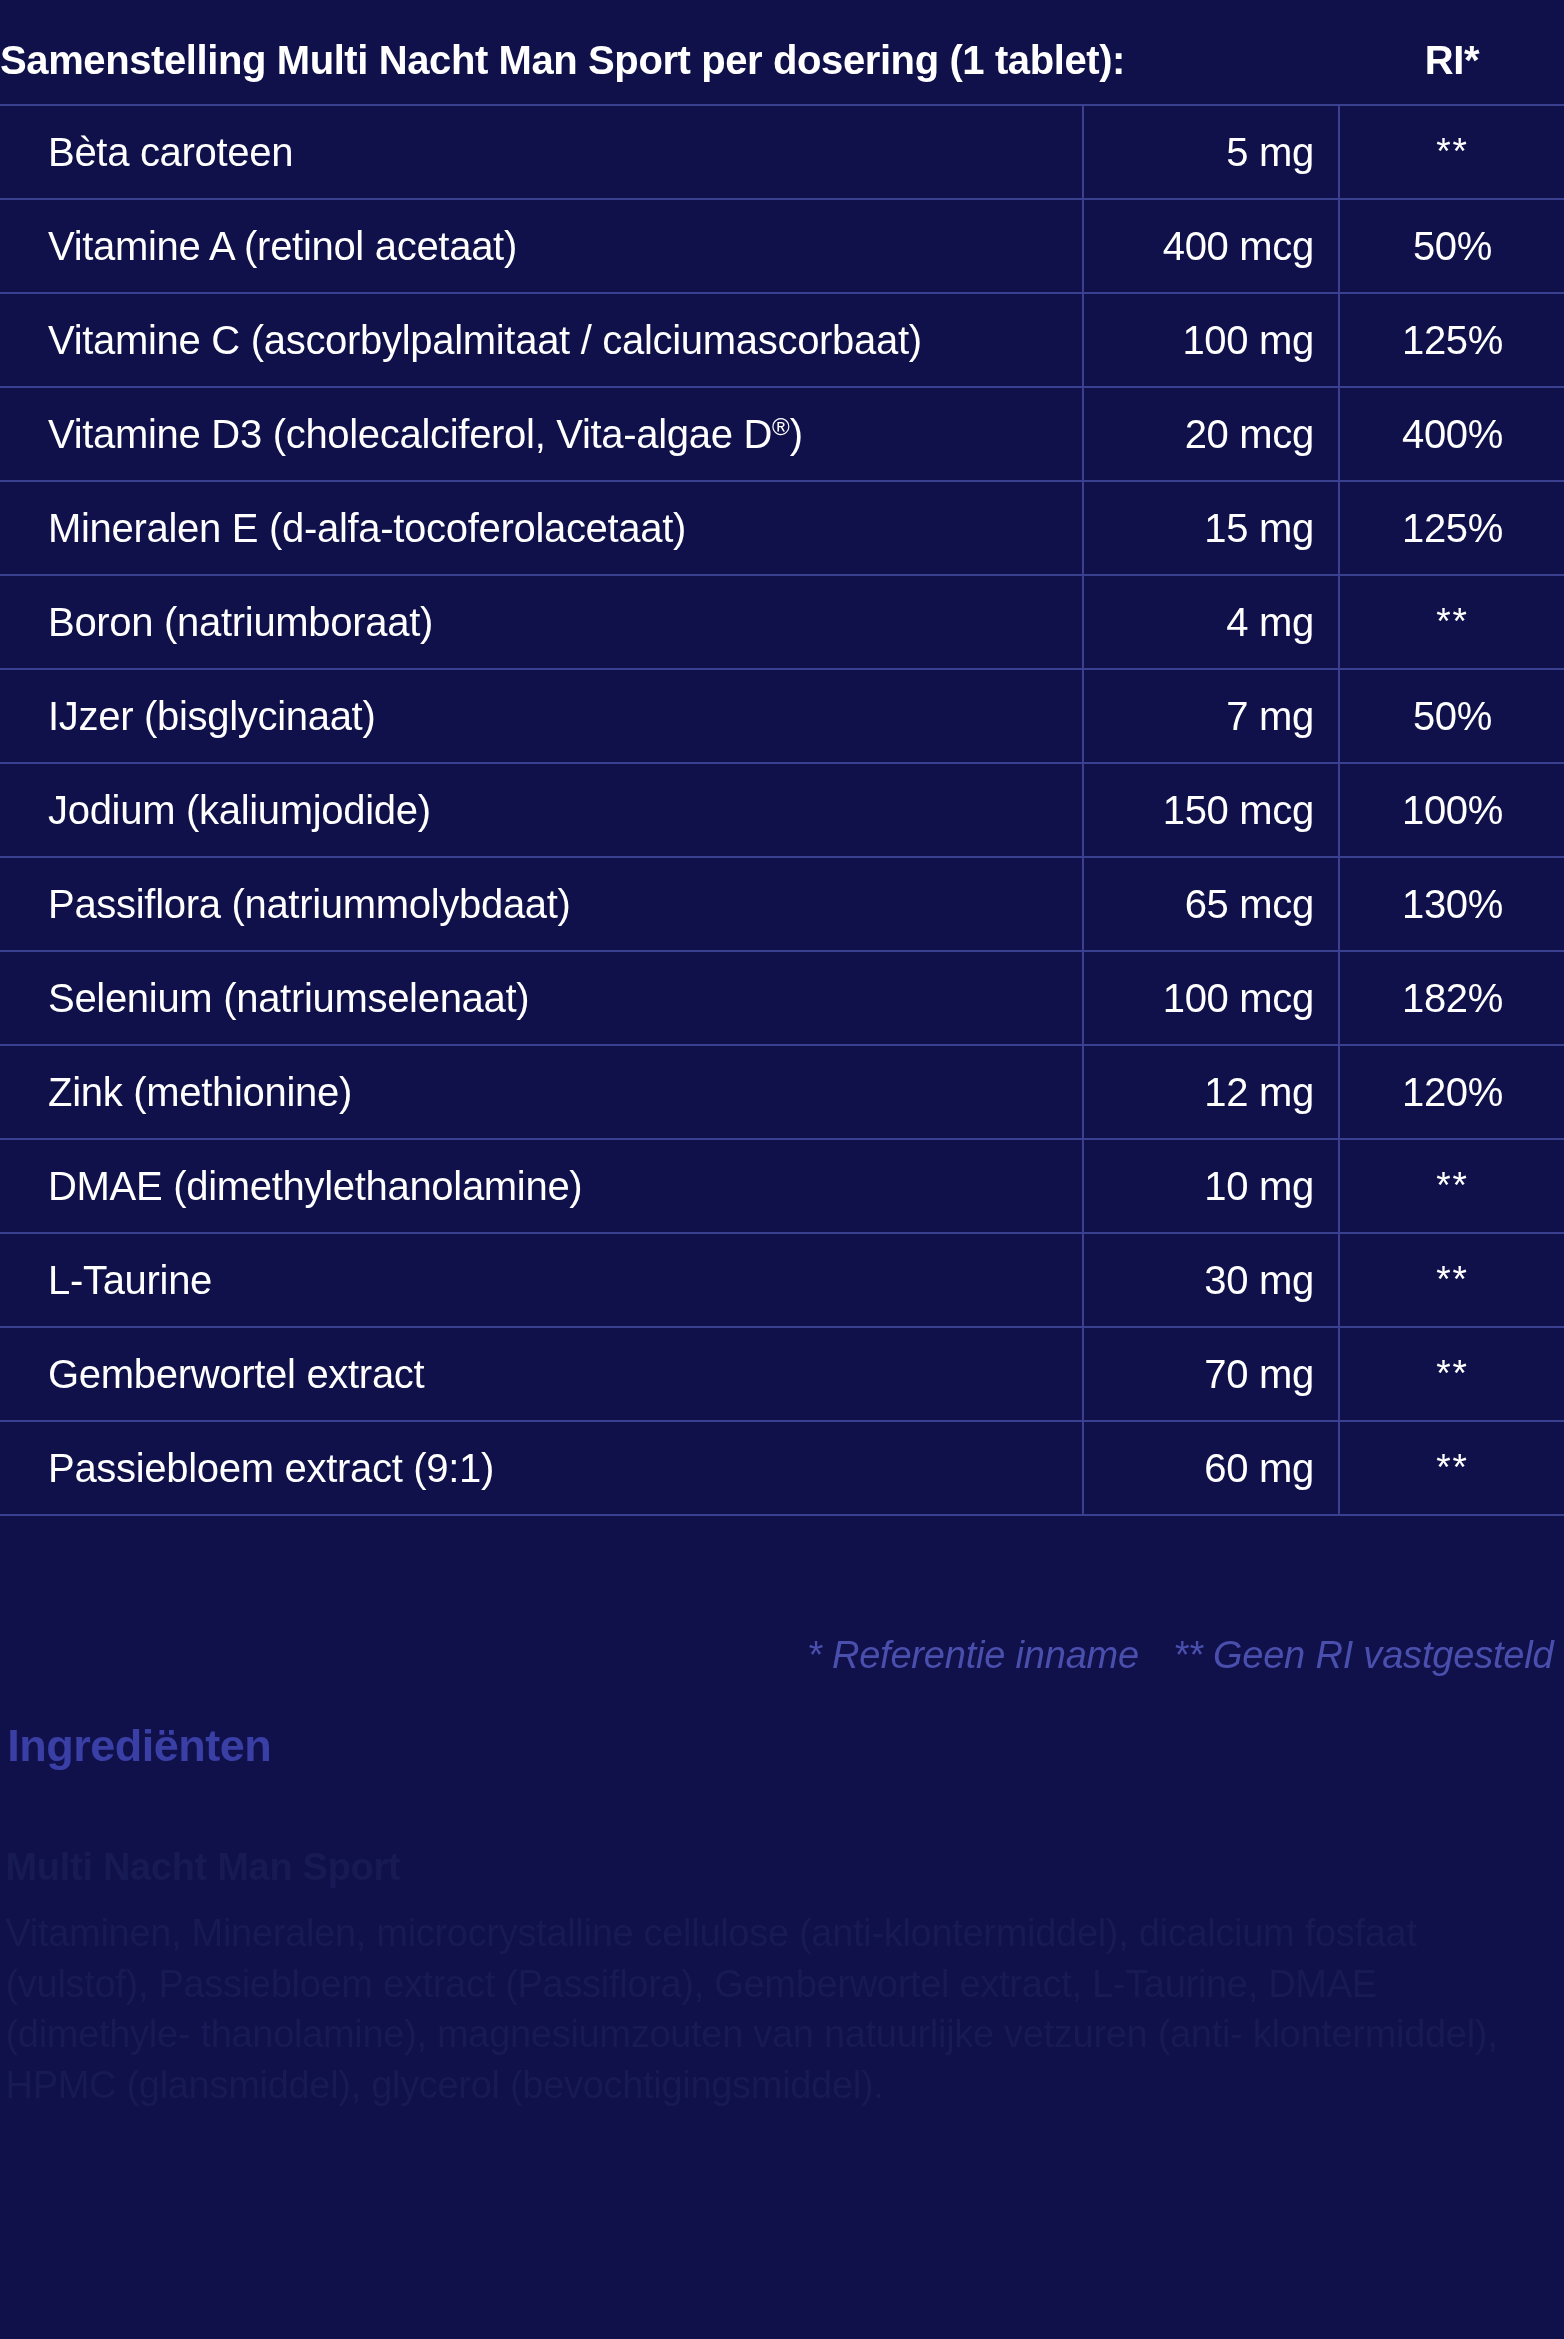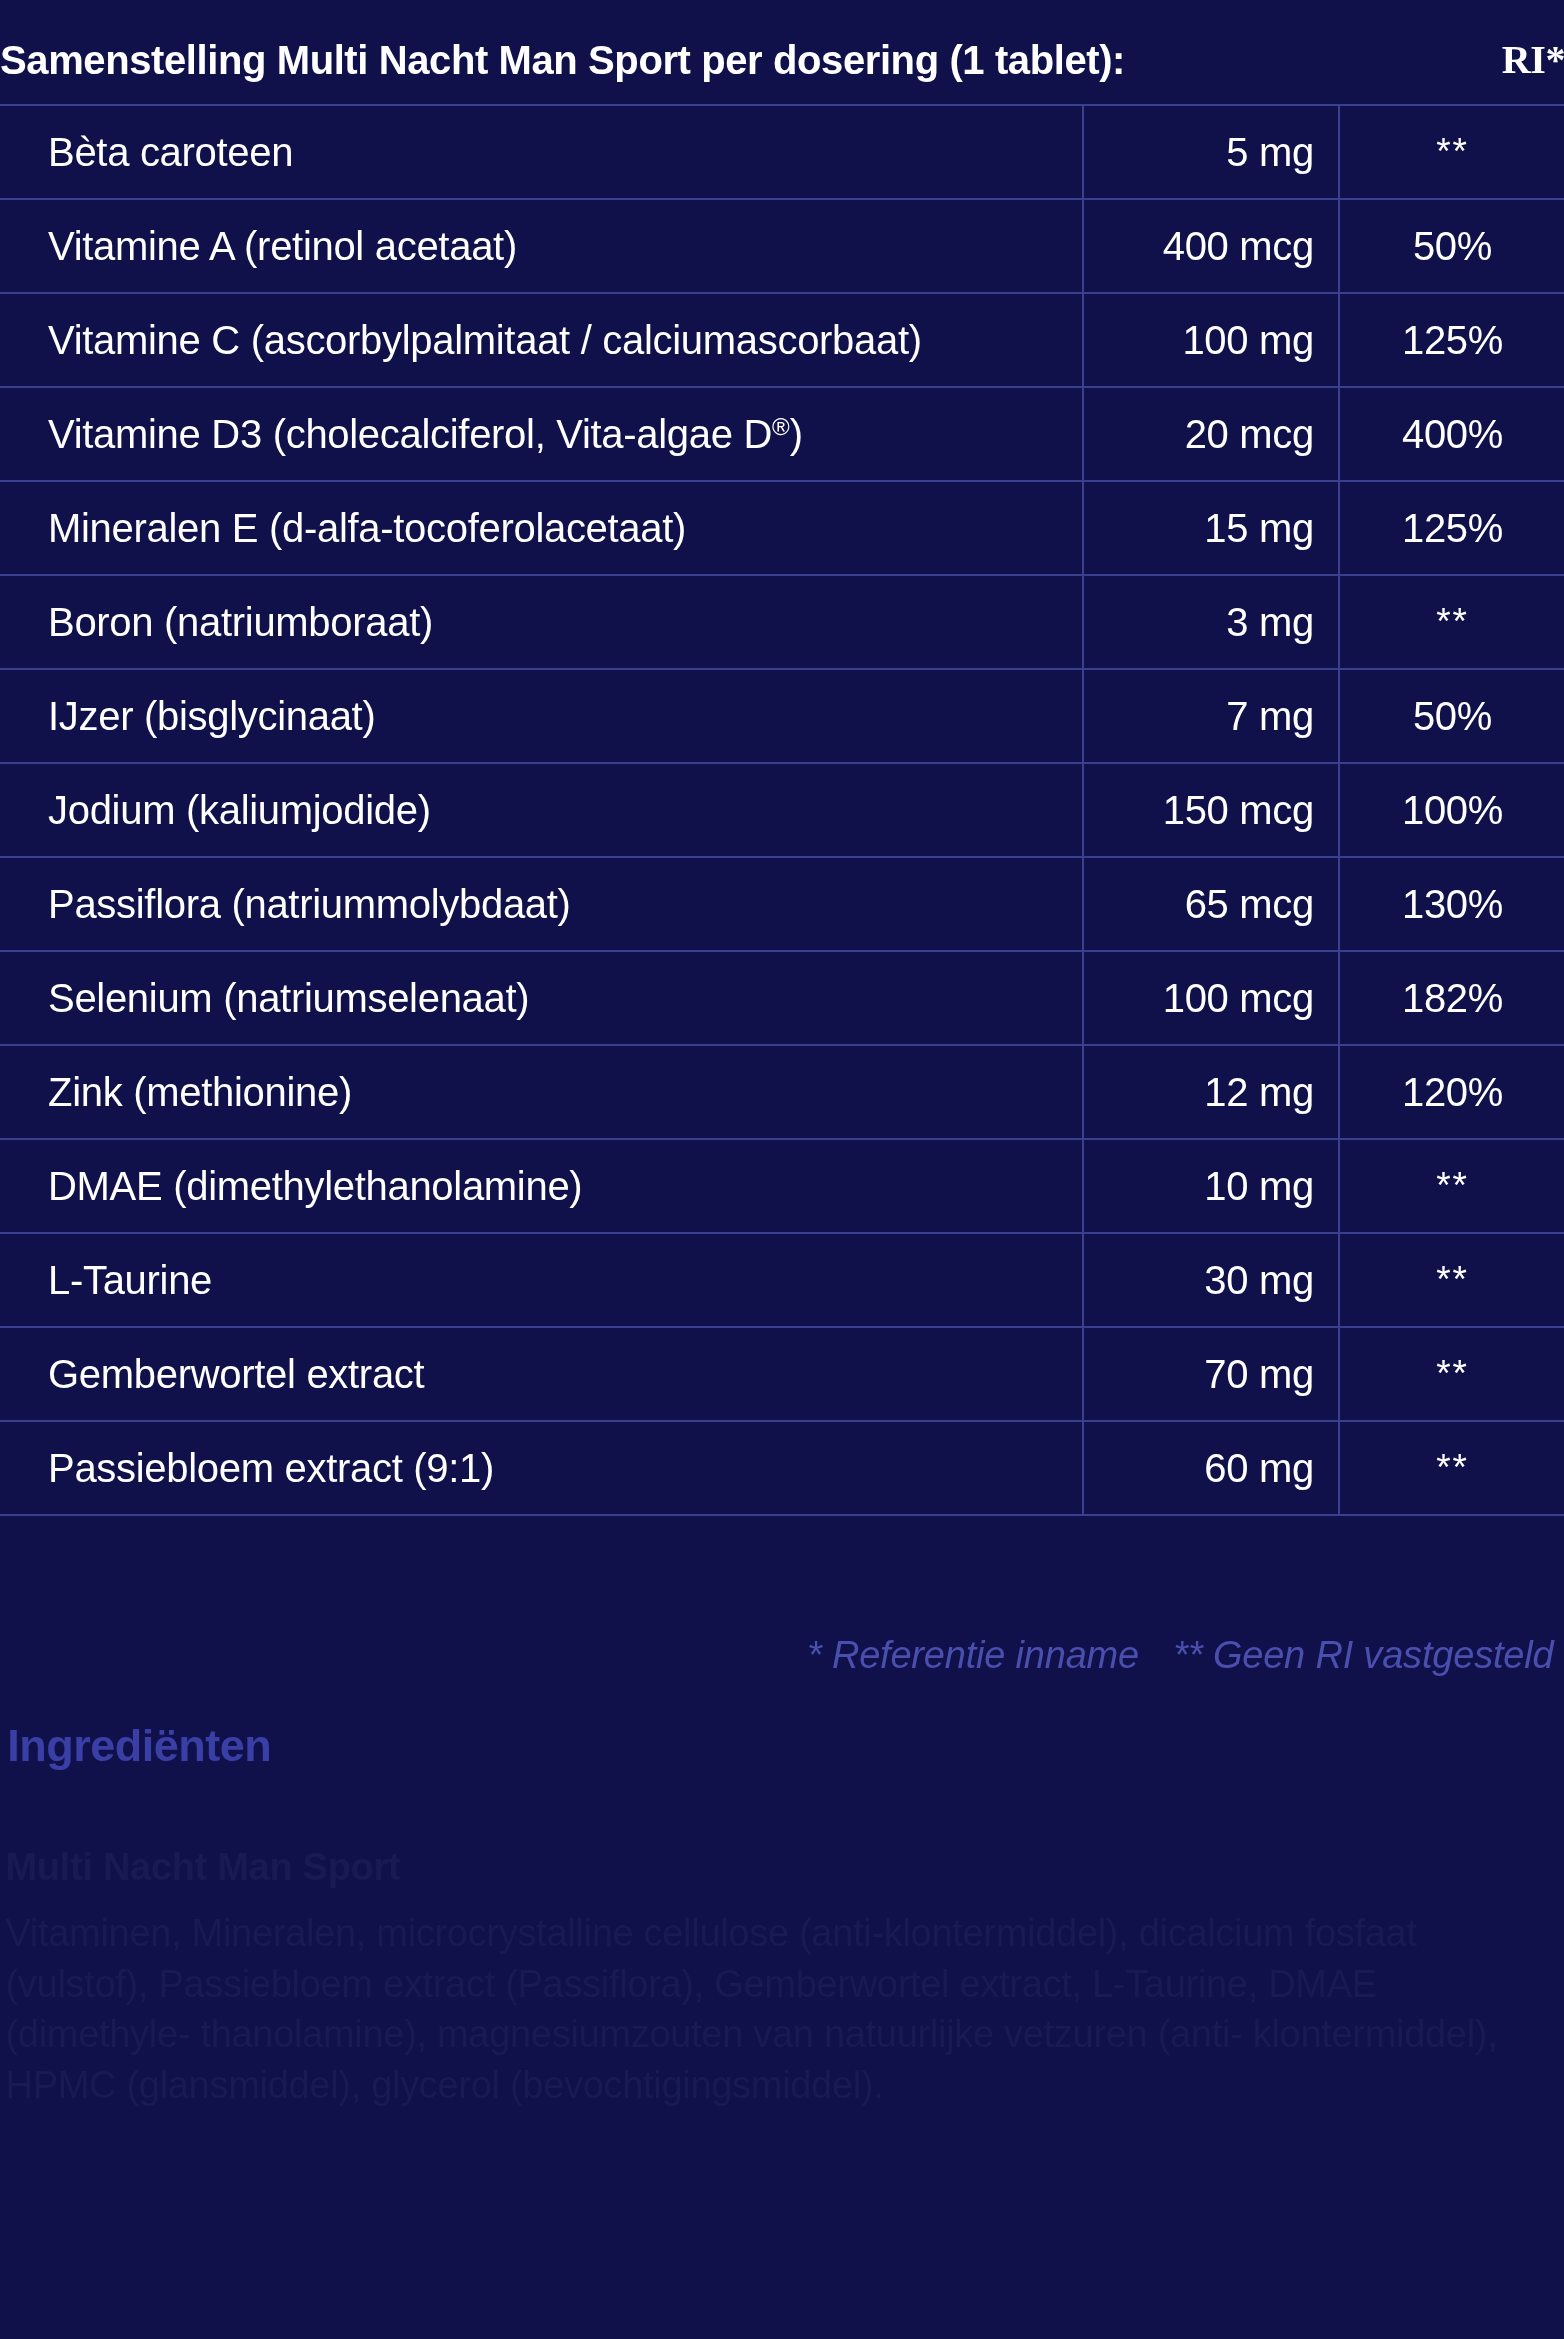--- a/index.html
+++ b/index.html
@@ -57,23 +57,22 @@
     font-size: 40px;
     font-weight: bold;
     letter-spacing: -0.4px;
   }
   .th-title {
     text-align: left;
     padding-left: 48px;
     border-bottom: 2.7px solid #3b3f8f;
   }
   .th-ri {
-    text-align: right;
-    border-bottom: 2.7px solid #3b3f8f;
-    font-family: Liberation Serif, serif;
+    text-align: center;
+    border-bottom: 2.7px solid #3b3f8f;
   }
 
   td.name {
     text-align: left;
     padding-left: 48px;
     border-right: 2.7px solid #3b3f8f;
     padding-right: 7.3px;
   }
   td.amount {
     text-align: right;
@@ -182,21 +181,21 @@
         <td class="amount">20 mcg</td>
         <td class="ri">400%</td>
       </tr>
       <tr>
         <td class="name">Mineralen E (d-alfa-tocoferolacetaat)</td>
         <td class="amount">15 mg</td>
         <td class="ri">125%</td>
       </tr>
       <tr>
         <td class="name">Boron (natriumboraat)</td>
-        <td class="amount">3 mg</td>
+        <td class="amount">4 mg</td>
         <td class="ri stars">**</td>
       </tr>
       <tr>
         <td class="name">IJzer (bisglycinaat)</td>
         <td class="amount">7 mg</td>
         <td class="ri">50%</td>
       </tr>
       <tr>
         <td class="name">Jodium (kaliumjodide)</td>
         <td class="amount">150 mcg</td>

